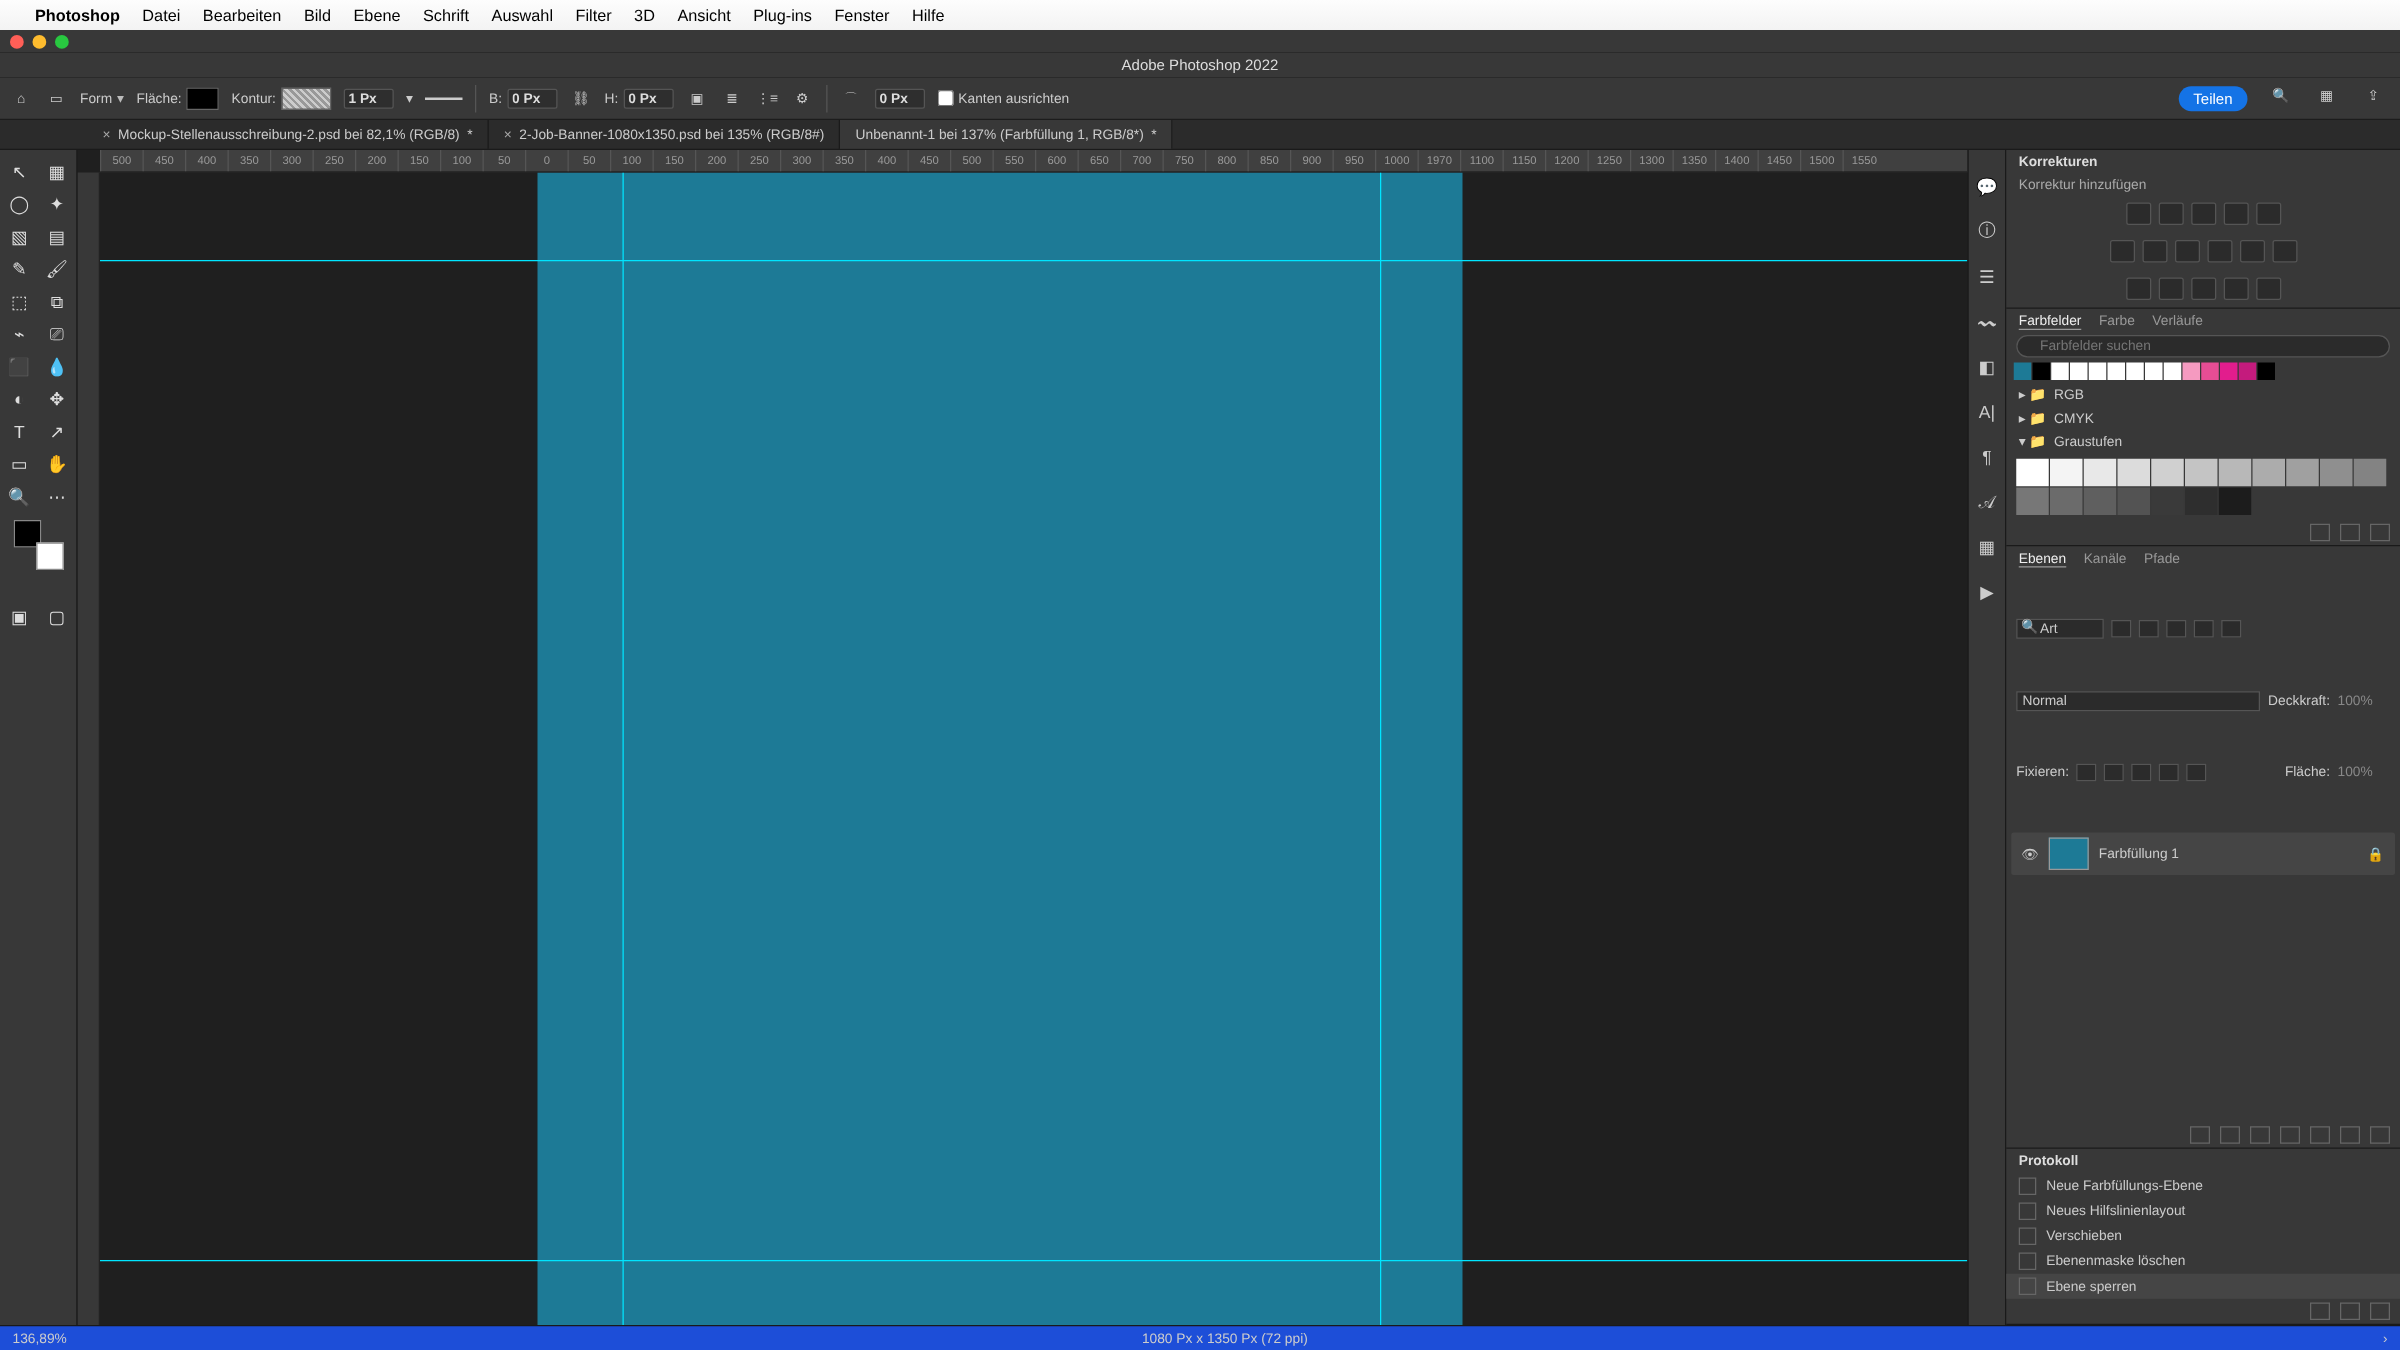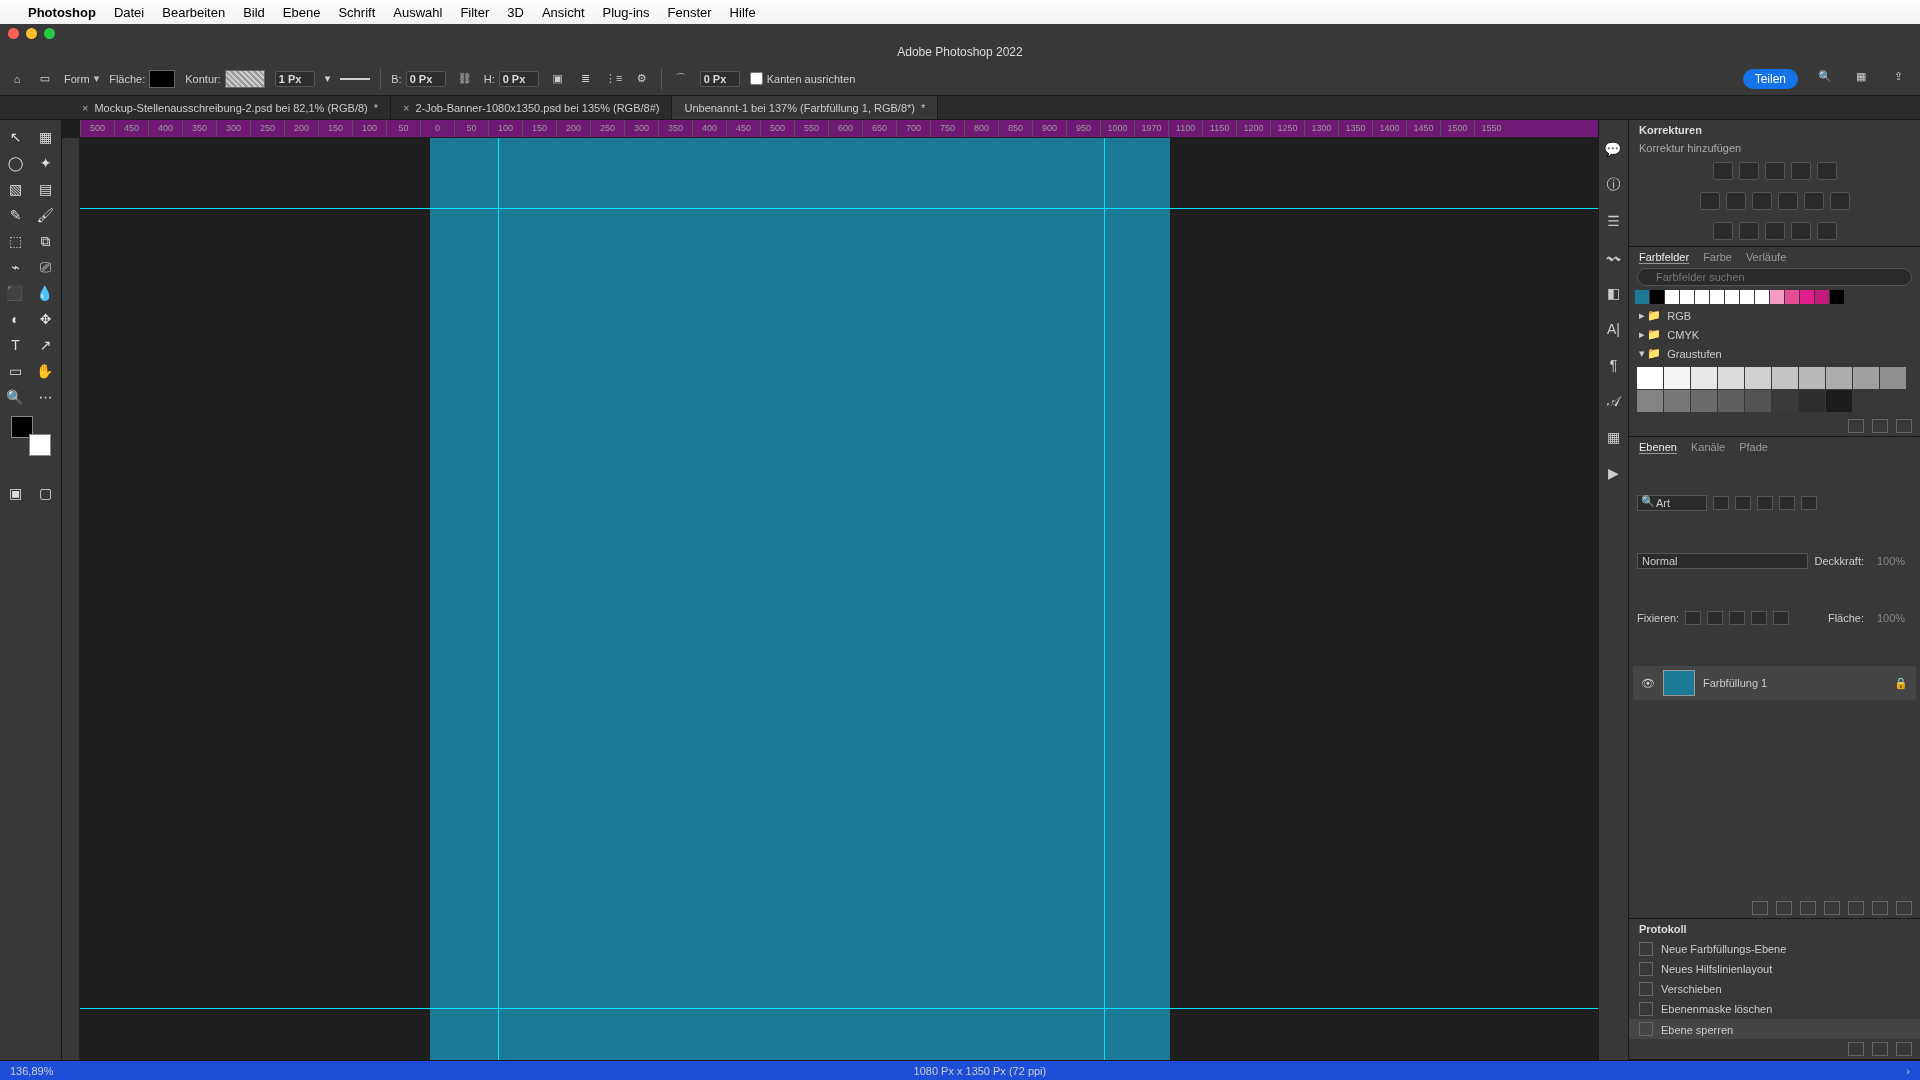--- a/index.html
+++ b/index.html
@@ -42,34 +42,34 @@
 
 .toolbar{ width:62px; background:#383838; border-right:1px solid #1a1a1a; display:flex; flex-direction:column; align-items:center; padding-top:4px;}
 .tool-row{display:flex;}
 .tool{width:30px;height:26px;display:flex;align-items:center;justify-content:center;color:#ddd;font-size:14px;}
 .fgbg{position:relative;width:40px;height:40px;margin-top:6px;}
 .fgbg .fg{position:absolute;top:0;left:0;width:22px;height:22px;background:#000;border:1px solid #888;}
 .fgbg .bg{position:absolute;bottom:0;right:0;width:22px;height:22px;background:#fff;border:1px solid #888;}
 
 
 .canvas-wrap{ flex:1; background:#1f1f1f; position:relative; overflow:hidden;}
-.ruler-h{position:absolute;top:0;left:18px;right:0;height:18px;background:#701a75;border-bottom:1px solid #222;display:flex;}
+.ruler-h{position:absolute;top:0;left:18px;right:0;height:18px;background:#404040;border-bottom:1px solid #222;display:flex;}
 .ruler-v{position:absolute;top:18px;left:0;width:18px;bottom:0;background:#383838;border-right:1px solid #222;}
 .ruler-h .tick{flex:0 0 34px;font-size:9px;color:#999;text-align:center;border-left:1px solid #555;line-height:17px;}
 .stage{position:absolute;top:18px;left:18px;right:0;bottom:0;background:#1f1f1f;overflow:hidden;}
 .doc{position:absolute; top:0; left:350px; width:740px; bottom:0; background:#1d7a96;}
 .guide-v{position:absolute;top:0;bottom:0;width:1px;background:#00e5ff;}
 .guide-h{position:absolute;left:0;right:0;height:1px;background:#00e5ff;}
 
 
 .side-icons{ width:30px; background:#383838; border-left:1px solid #1a1a1a; display:flex; flex-direction:column; align-items:center; padding-top:20px; gap:18px;}
 .side-icons .si{width:18px;height:18px;display:flex;align-items:center;justify-content:center;color:#ccc;font-size:14px;}
 
 
-.panels{ width:292px; background:#383838; border-left:1px solid #1a1a1a; display:flex; flex-direction:column;}
+.panels{ width:316px; background:#383838; border-left:1px solid #1a1a1a; display:flex; flex-direction:column;}
 .panel{ border-bottom:1px solid #1a1a1a; }
 .panel-head{ padding:4px 10px; color:#ddd; font-size:11px; font-weight:600;}
 .panel-tabs{ display:flex; gap:14px; padding:4px 10px 2px;}
 .panel-tabs span{ color:#999;}
 .panel-tabs span.active{ color:#eee; border-bottom:1px solid #999;}
 .adj-icons{ display:flex; flex-wrap:wrap; gap:6px; padding:6px 10px; justify-content:center;}
 .adj-icons .a{ width:20px; height:18px; background:#2b2b2b; border:1px solid #555; border-radius:2px;}
 .swatch-row{display:flex; gap:1px; padding:2px 6px;}
 .sw{width:14px;height:14px;}
 .sw-group{padding:3px 10px; display:flex; align-items:center; gap:6px; color:#ccc;}
@@ -78,21 +78,21 @@
 .panel-footer{display:flex;justify-content:flex-end;gap:8px;padding:3px 8px;}
 .pf{width:16px;height:14px;border:1px solid #666;}
 
 .layer-item{display:flex;align-items:center;gap:8px;padding:4px 8px;background:#454545;margin:2px 4px;border-radius:2px;}
 .layer-item .thumb{width:32px;height:26px;background:#1d7a96;border:1px solid #999;}
 .layer-item .eye{width:14px;text-align:center;}
 .layer-item .lock{margin-left:auto;}
 
 .lrow{display:flex;align-items:center;gap:6px;padding:3px 8px;color:#bbb;}
 .lrow .sel{flex:1;background:#2b2b2b;border:1px solid #555;padding:1px 4px;}
-.lrow .pct{width:42px;text-align:center;color:#888;}
+.lrow .pct{width:42px;text-align:left;color:#888;}
 .mini{width:16px;height:14px;background:#2b2b2b;border:1px solid #555;}
 
 .hist-item{display:flex;align-items:center;gap:8px;padding:3px 10px;color:#bbb;}
 .hist-item.active{background:#454545;color:#eee;align-items:flex-end;}
 .hist-item .hi{width:14px;height:14px;border:1px solid #666;}
 
 
 .status{height:20px;background:#1d4ed8;display:flex;align-items:center;gap:14px;padding:0 10px;color:#bbb;font-size:11px;border-top:1px solid #1a1a1a;justify-content:space-between;}
 </style>
 </head>

